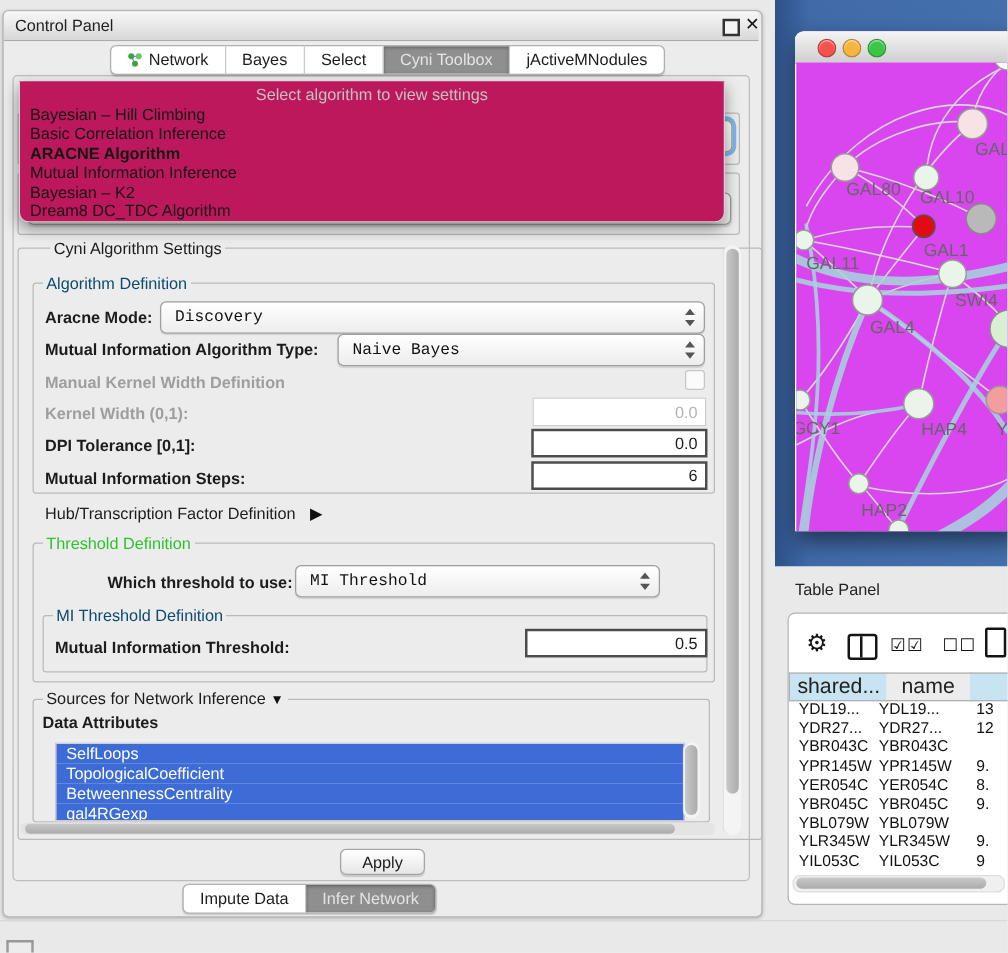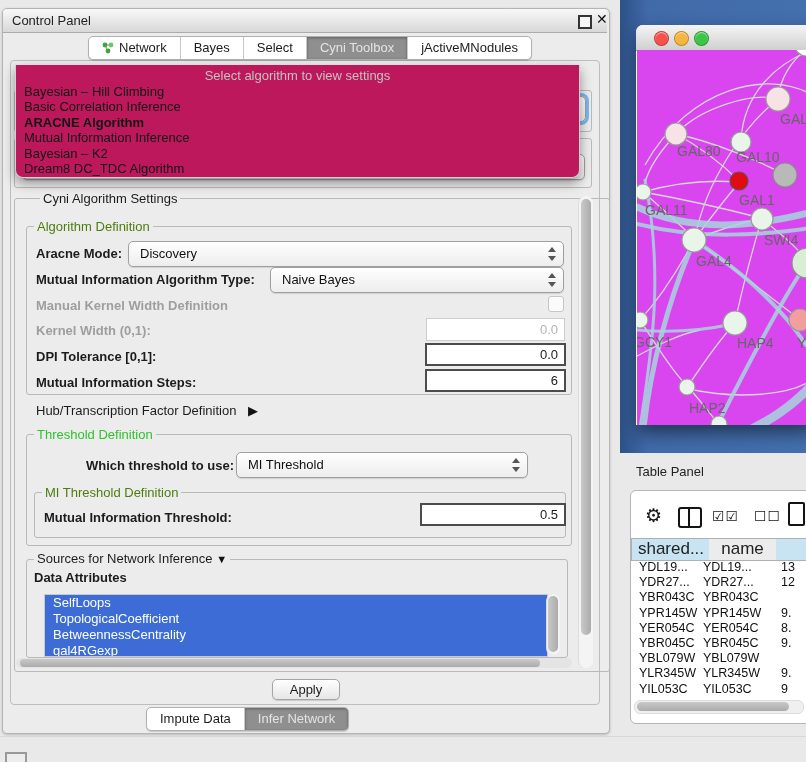--- a/index.html
+++ b/index.html
@@ -24,26 +24,26 @@
   .net-glyph{display:inline-block;vertical-align:-2px;margin-right:5px;}
   
   .popup{left:15px;top:65px;width:563px;height:112px;background:#be185d;border:1px solid #d0d0d0;border-top:none;
          border-radius:0 0 8px 8px;box-shadow:0 5px 12px rgba(0,0,0,.40);z-index:60;}
   .popup-hint{width:100%;text-align:center;top:3px;color:#c2c2c2;position:absolute;}
   .popup-item{padding:1px 0 0 8px;height:14.4px;line-height:14px;color:#141414;}
   .popup-item.bold{font-weight:bold;}
   
   fieldset.grp{position:absolute;border:1px solid #b9b9b9;border-radius:3px;margin:0;padding:0;}
   fieldset.grp legend{margin-left:7px;padding:0 3px;font-size:13px;line-height:13px;}
-  .lg-blue{color:#4d7c0f;} .lg-green{color:#2ec22e;} .lg-black{color:#1c1c1c;}
+  .lg-blue{color:#0c4a6e;} .lg-green{color:#2ec22e;} .lg-black{color:#1c1c1c;}
   .lbl{font-weight:bold;white-space:nowrap;}
   .lbl-dis{font-weight:bold;color:#9e9e9e;white-space:nowrap;}
   
   .combo{position:absolute;height:24px;background:linear-gradient(#ffffff,#ededed);border:1px solid #9f9f9f;
-         border-radius:5px;box-shadow:0 1px 1px rgba(0,0,0,.12);}
+         border-radius:5px;box-shadow:0 1px 1px rgba(0,0,0,.12);font-family:Liberation Mono, monospace;}
   .combo .cv{position:absolute;left:11px;top:4px;color:#111;}
   .combo.dis .cv{color:#b5b5b5;}
   .combo.focus{box-shadow:0 0 0 3px #79b7ef;}
   .stepper{position:absolute;right:7px;top:5px;width:8px;height:14px;}
   .stepper:before,.stepper:after{content:"";position:absolute;left:0;border-left:4px solid transparent;border-right:4px solid transparent;}
   .stepper:before{top:0;border-bottom:5px solid #555;}
   .stepper:after{bottom:0;border-top:5px solid #555;}
   
   .fld{position:absolute;background:#fff;text-align:right;padding-right:6px;line-height:21px;}
   .fld.strong{border:2px solid #4c4c4c;}

